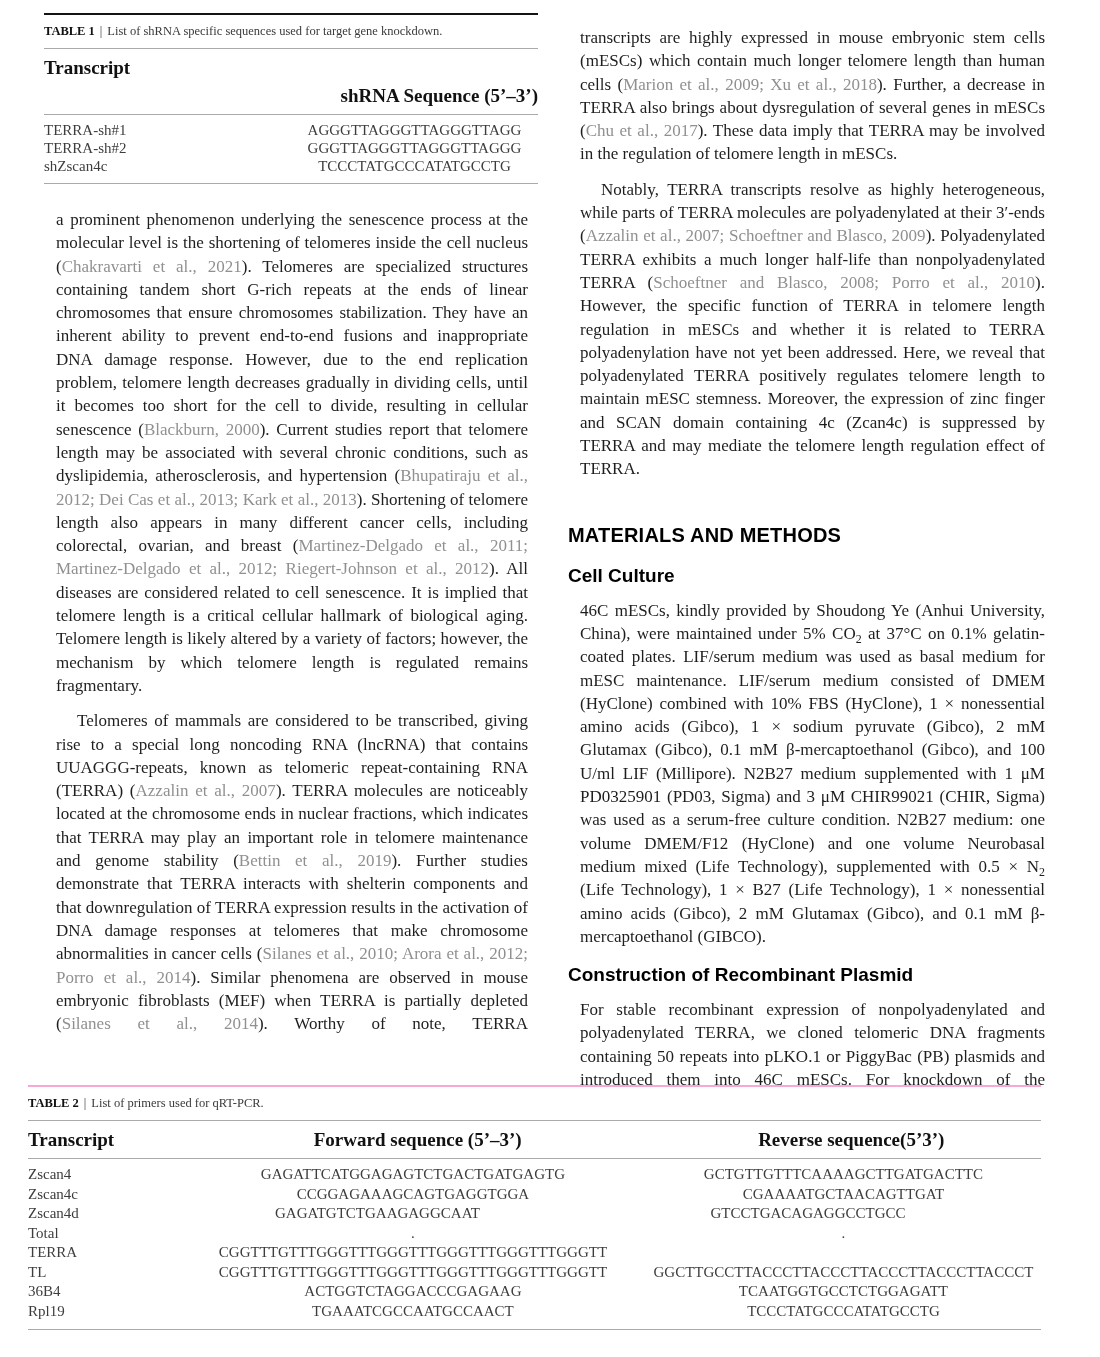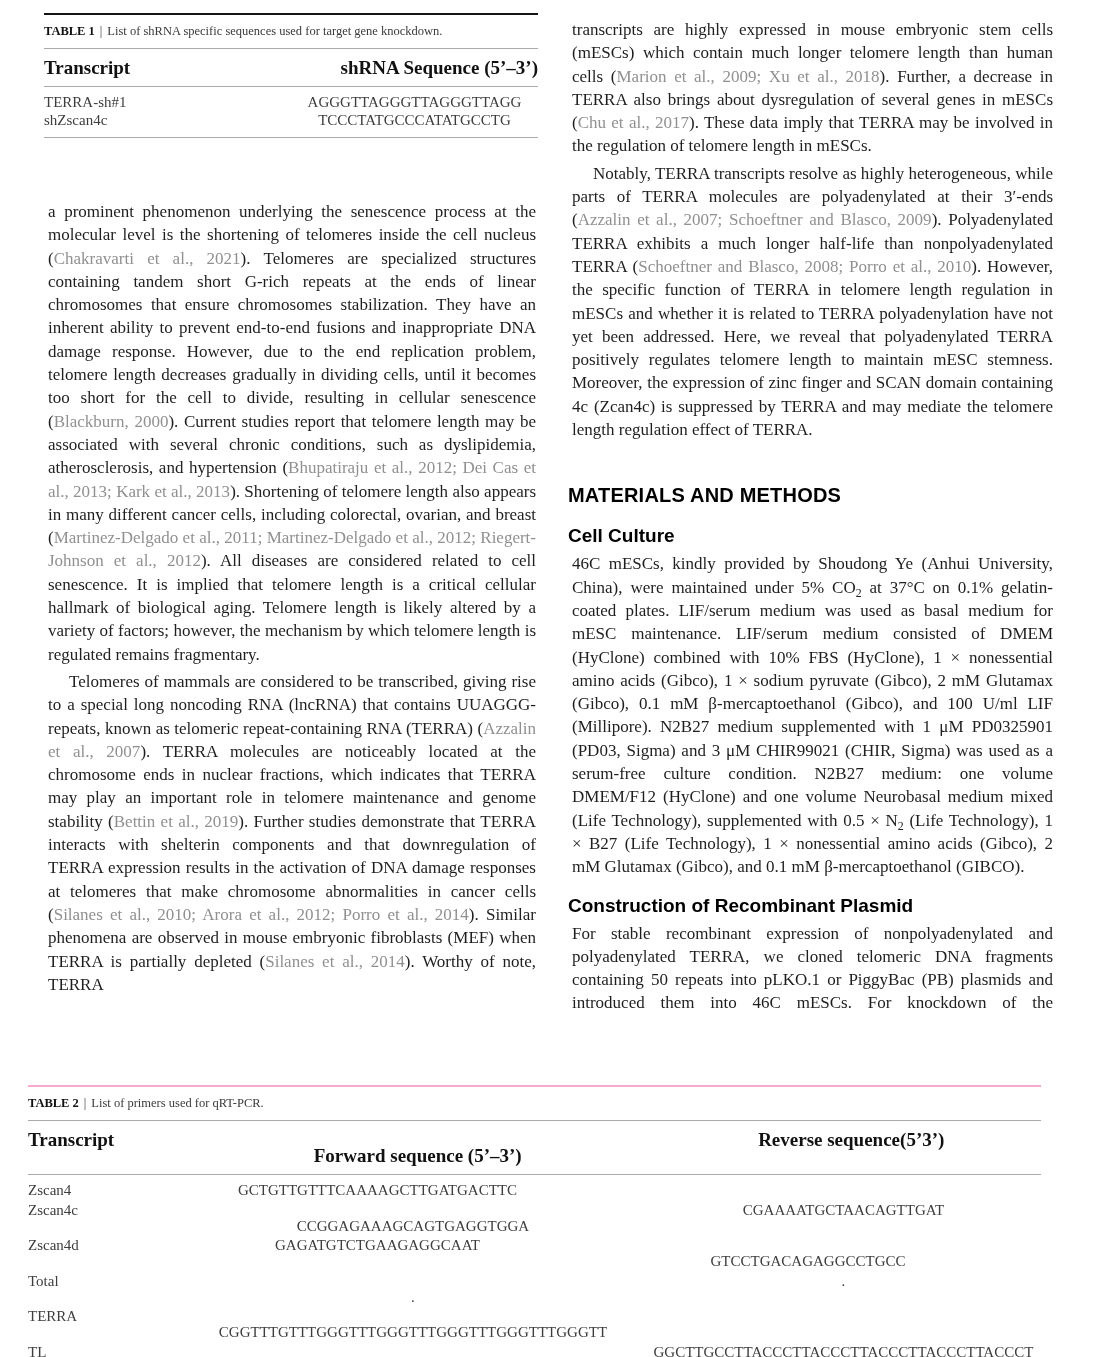--- a/index.html
+++ b/index.html
@@ -8,21 +8,21 @@
     overflow:hidden;
     font-family:"Liberation Serif","DejaVu Serif",serif;
     color:#1e1e1e;
   }
 
   
   .col { position:absolute; }
   .leftcol  { left:44px;  top:196px; width:496px; }
   .rightcol { left:568px; top:14px;  width:489px; }
   .col p.body {
-    margin:4px; font-size:17px; line-height:23.3px; text-align:justify;
+    margin:12px; font-size:17px; line-height:23.3px; text-align:justify;
     color:#1e1e1e;
   }
   .col p.indent { text-indent:21px; }
   .col p.cont { text-align-last:justify; }
   .cite { color:#909090; }
   sub { font-size:70%; line-height:0; }
 
   h1.section {
     margin:42px 0 17px 0;
     font-family:"Liberation Sans","DejaVu Sans",sans-serif;
@@ -56,44 +56,48 @@
   .ftable .tbody {
     border-top:1px solid #aaaaaa; border-bottom:1px solid #aaaaaa;
     padding:6px 0 8px 0; font-size:15px;
   }
   .ftable .trow { display:flex; }
   .ftable .cell { overflow:hidden; white-space:nowrap; }
 
   .t1 .trow { line-height:18px; }
   .t1 .cell-0 { width:50%; text-align:left; }
   .t1 .cell-1 { width:50%; text-align:center; }
-  .t1 .thead .cell-1 { text-align:right; }
+  .t1 .thead .cell-1 { text-align:right;margin-top:28px; }
 
   .t2 .trow { line-height:19.5px; }
   .t2 .cell-0 { width:15%; text-align:left; }
-  .t2 .cell-1 { width:46%; text-align:center;margin-top:16px; }
+  .t2 .cell-1 { width:46%; text-align:center; }
   .t2 .cell-2 { width:39%; text-align:center; }
 </style>
 </head>
 <body>
 
 <div class="page">
 
   <section class="ftable t1">
     <div class="cap">
       <span class="cap-label">TABLE 1</span><span class="cap-sep">|</span><span class="cap-text">List of shRNA specific sequences used for target gene knockdown.</span>
     </div>
     <div class="thead">
       <div class="cell cell-0">Transcript</div>
       <div class="cell cell-1">shRNA Sequence (5’–3’)</div>
     </div>
     <div class="tbody">
         <div class="trow">
           <div class="cell cell-0">TERRA-sh#1</div>
           <div class="cell cell-1">AGGGTTAGGGTTAGGGTTAGG</div>
+        </div>
+        <div class="trow">
+          <div class="cell cell-0">TERRA-sh#2</div>
+          <div class="cell cell-1">GGGTTAGGGTTAGGGTTAGGG</div>
         </div>
         <div class="trow">
           <div class="cell cell-0">shZscan4c</div>
           <div class="cell cell-1">TCCCTATGCCCATATGCCTG</div>
         </div>
       </div>
   </section>
 
   <section class="col leftcol">
     <p class="body"><span>a prominent phenomenon underlying the senescence process at the molecular level is the shortening of telomeres inside the cell nucleus (</span><span class="cite">Chakravarti et al., 2021</span><span>). Telomeres are specialized structures containing tandem short G-rich repeats at the ends of linear chromosomes that ensure chromosomes stabilization. They have an inherent ability to prevent end-to-end fusions and inappropriate DNA damage response. However, due to the end replication problem, telomere length decreases gradually in dividing cells, until it becomes too short for the cell to divide, resulting in cellular senescence (</span><span class="cite">Blackburn, 2000</span><span>). Current studies report that telomere length may be associated with several chronic conditions, such as dyslipidemia, atherosclerosis, and hypertension (</span><span class="cite">Bhupatiraju et al., 2012; Dei Cas et al., 2013; Kark et al., 2013</span><span>). Shortening of telomere length also appears in many different cancer cells, including colorectal, ovarian, and breast (</span><span class="cite">Martinez-Delgado et al., 2011; Martinez-Delgado et al., 2012; Riegert-Johnson et al., 2012</span><span>). All diseases are considered related to cell senescence. It is implied that telomere length is a critical cellular hallmark of biological aging. Telomere length is likely altered by a variety of factors; however, the mechanism by which telomere length is regulated remains fragmentary.</span></p>
@@ -115,20 +119,21 @@
       <span class="cap-label">TABLE 2</span><span class="cap-sep">|</span><span class="cap-text">List of primers used for qRT-PCR.</span>
     </div>
     <div class="thead">
       <div class="cell cell-0">Transcript</div>
       <div class="cell cell-1">Forward sequence (5’–3’)</div>
       <div class="cell cell-2">Reverse sequence(5’3’)</div>
     </div>
     <div class="tbody">
         <div class="trow">
           <div class="cell cell-0">Zscan4</div>
+          <div class="cell cell-1">GAGATTCATGGAGAGTCTGACTGATGAGTG</div>
           <div class="cell cell-2">GCTGTTGTTTCAAAAGCTTGATGACTTC</div>
         </div>
         <div class="trow">
           <div class="cell cell-0">Zscan4c</div>
           <div class="cell cell-1">CCGGAGAAAGCAGTGAGGTGGA</div>
           <div class="cell cell-2">CGAAAATGCTAACAGTTGAT</div>
         </div>
         <div class="trow">
           <div class="cell cell-0">Zscan4d</div>
           <div class="cell cell-2">GAGATGTCTGAAGAGGCAAT</div>

